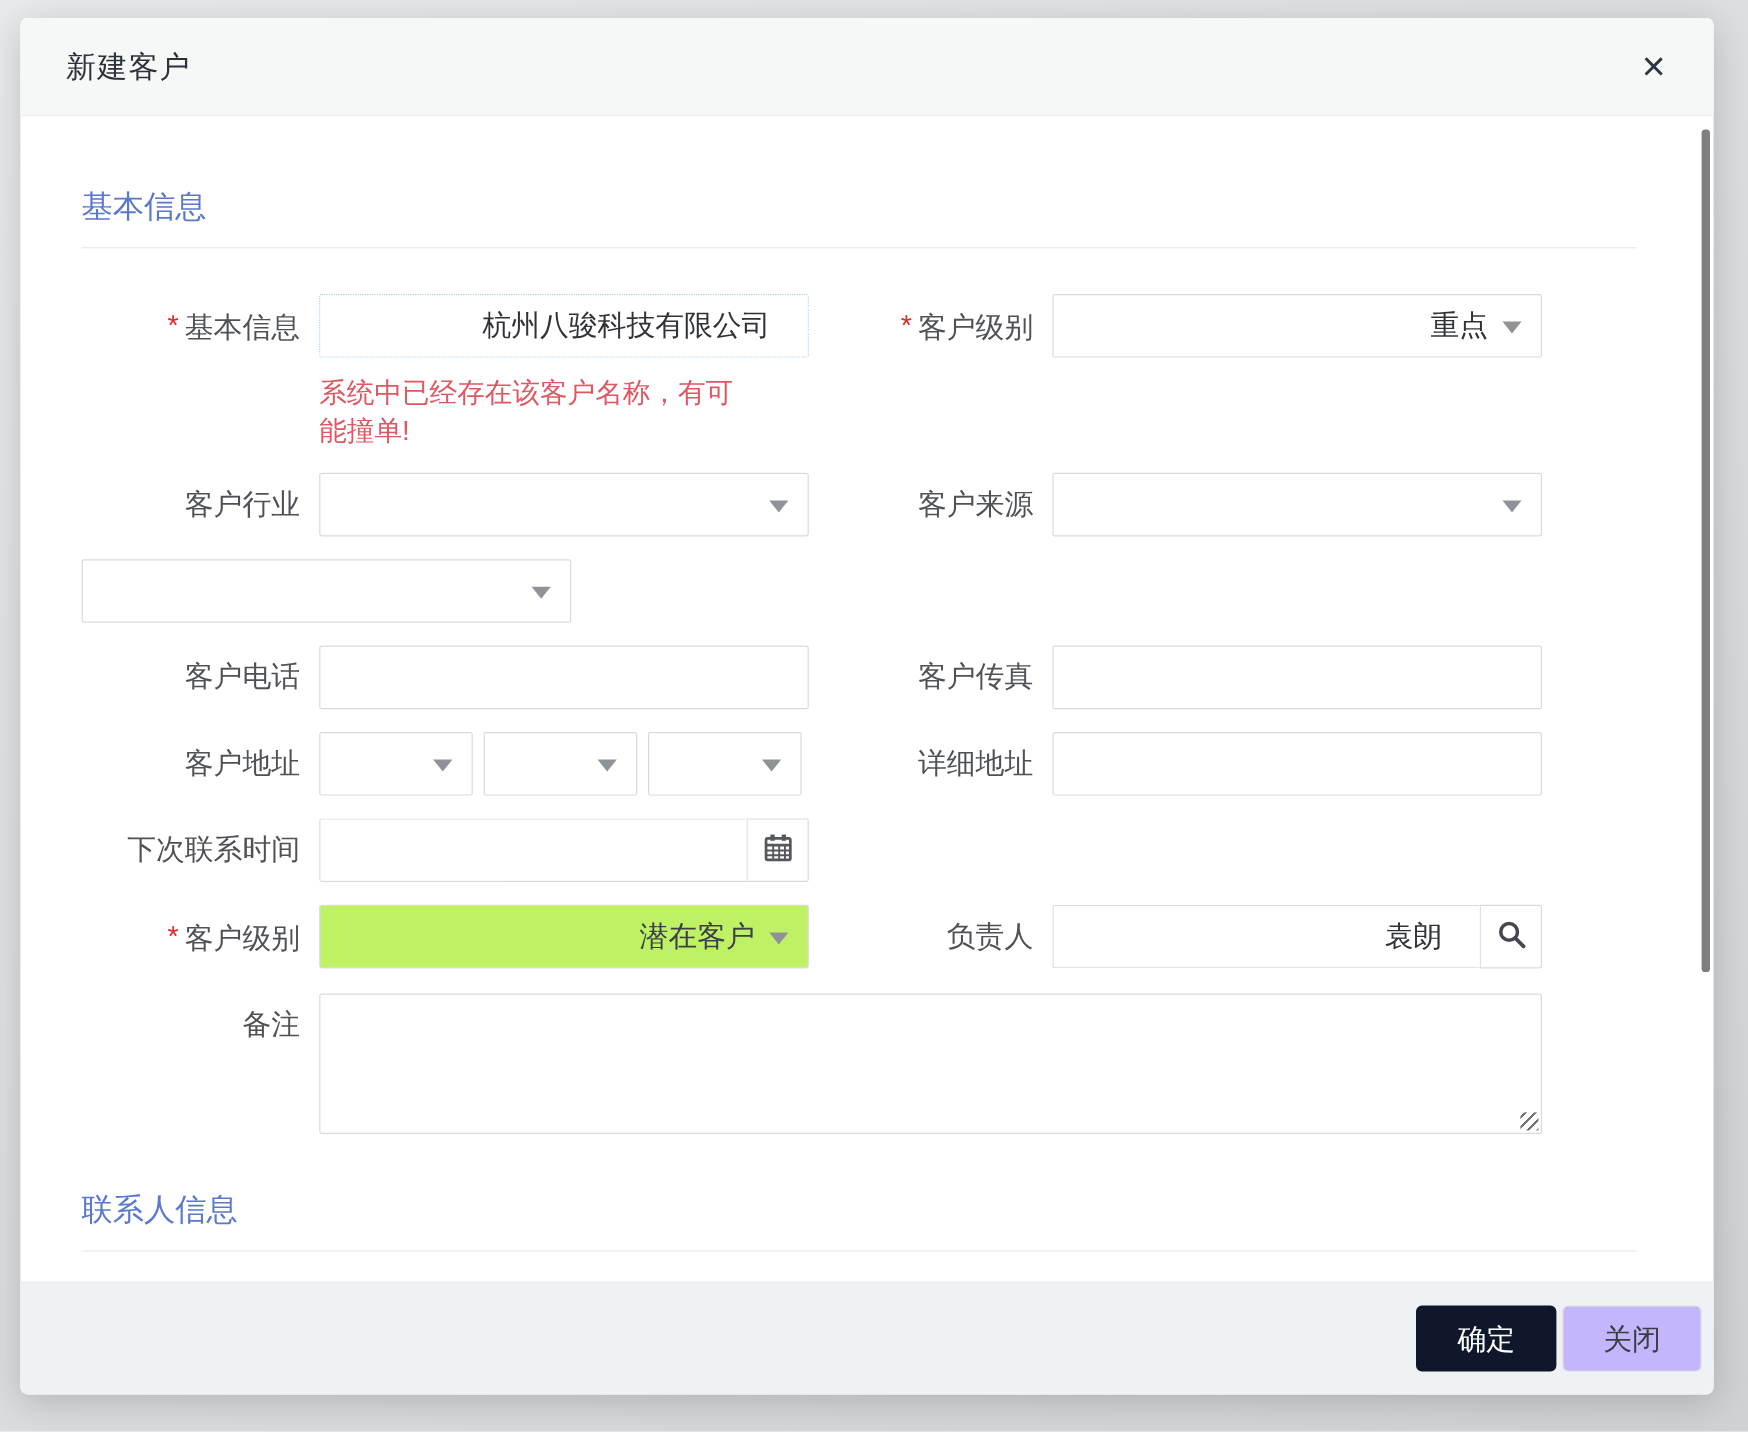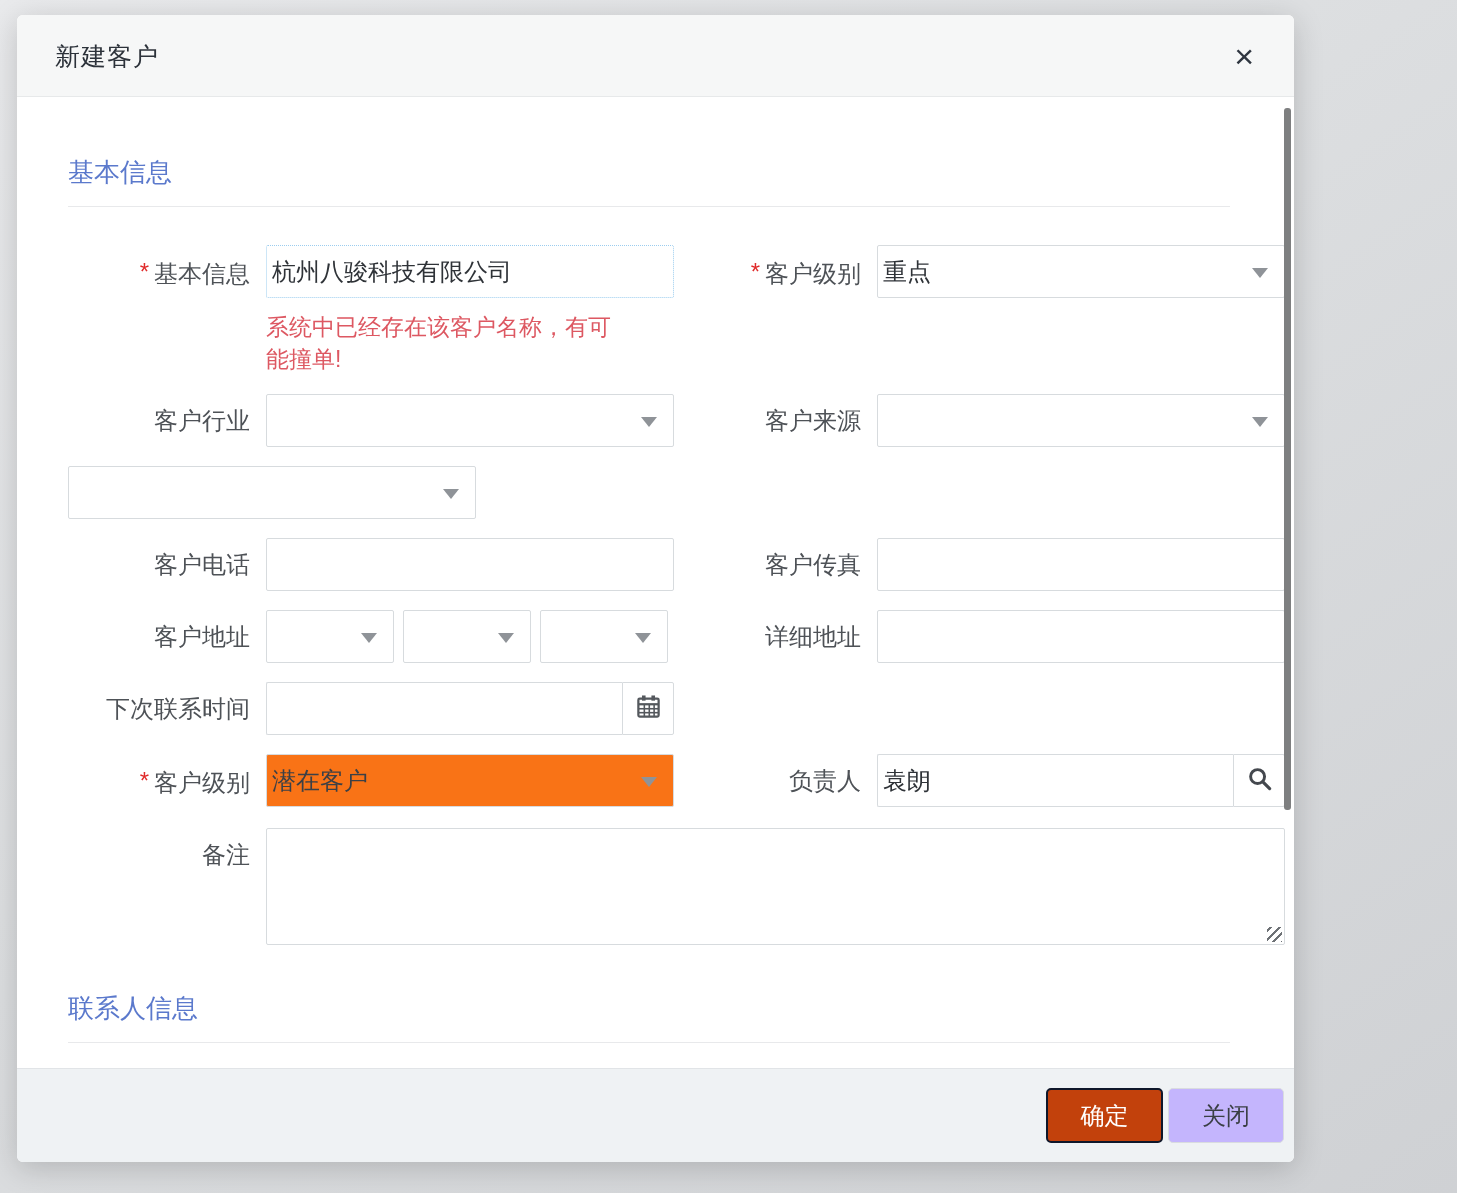--- a/index.html
+++ b/index.html
@@ -3,21 +3,21 @@
 <meta charset="utf-8">
 <style>
   * { margin:0; padding:0; box-sizing:border-box; }
   html,body { width:1457px; height:1193px; }
   body {
     font-family:"Liberation Sans","DejaVu Sans",sans-serif;
     background:linear-gradient(145deg,#e9eaec 0%,#dcdee0 45%,#cfd1d4 100%);
     overflow:hidden; color:#45494e;
   }
   .modal {
-    position:absolute; left:17px; top:15px; width:1277px; height:1147px;
+    position:absolute; left:17px; top:15px; width:1411px; height:1147px;
     background:#ffffff; border-radius:6px;
     box-shadow:0 6px 30px rgba(0,0,0,0.18);
   }
   
   .modal-header {
     position:relative; height:82px; background:#f6f7f7;
     border-bottom:1px solid #e7e9ea; border-radius:6px 6px 0 0;
   }
   .dlg-title {
     position:absolute; left:38px; top:50%; transform:translateY(-50%);
@@ -43,32 +43,32 @@
   .label {
     width:198px; padding-right:16px; text-align:right;
     font-size:24px; color:#4e5257; line-height:53px; white-space:nowrap;
   }
   .field.right .label { width:203px; }
   .req { color:#e02b2b; font-size:24px; margin-right:5px; vertical-align:2px; }
   .ctrl-col { display:flex; flex-direction:column; }
   .input, .select {
     width:408px; height:53px; background:#fff;
     border:1px solid #d7dbde; border-radius:2px;
-    font-size:24px; color:#2f3338; line-height:51px; padding:0 5px;
-    position:relative; white-space:nowrap; overflow:hidden;
+    font-size:24px; color:#2f3338; line-height:51px; padding:0 31px;
+    position:relative; white-space:nowrap; overflow:hidden;text-align:right;
   }
   .input.focus-dotted { border:1px dotted #9ccdef; }
   .select { padding-right:44px; cursor:pointer; }
   .select .caret {
     position:absolute; right:16px; top:50%; margin-top:-4px;
     width:0; height:0;
     border-left:8px solid transparent; border-right:8px solid transparent;
     border-top:10px solid #8f9398;
   }
-  .select.disabled { background:#f97316; color:#3c4046; }
+  .select.disabled { background:#bef264; color:#3c4046; }
   .mini-selects { display:flex; width:408px; }
   .mini-selects .select { width:128px; margin-right:9px; padding-right:36px; }
   .mini-selects .select:last-child { margin-right:0; }
   .error {
     width:362px; margin-top:13px; font-size:23px; line-height:32px;
     color:#dd5862; word-break:break-all;
   }
   .input-group { display:flex; width:408px; }
   .input-group .input { width:356px; border-right:none; border-radius:2px 0 0 2px; }
   .addon {
@@ -94,21 +94,21 @@
   
   .modal-footer {
     position:absolute; left:0; right:0; bottom:0; height:94px;
     background:#eff2f4; border-top:1px solid #e1e4e7; border-radius:0 0 6px 6px;
   }
   .btn {
     position:absolute; top:19px; height:55px; border-radius:5px;
     font-size:24px; font-family:inherit; cursor:pointer; text-align:center;
   }
   .btn-confirm {
-    right:131px; width:117px; background:#c2410c; color:#ffffff; border:2px solid #0f172a;
+    right:131px; width:117px; background:#0f172a; color:#ffffff; border:6px solid #0f172a;
   }
   .btn-close {
     right:10px; width:116px; background:#c4b5fd; color:#3a3f45; border:1px solid #d9dcdf;
   }
 </style>
 </head>
 <body>
 
 <div class="modal">
 

